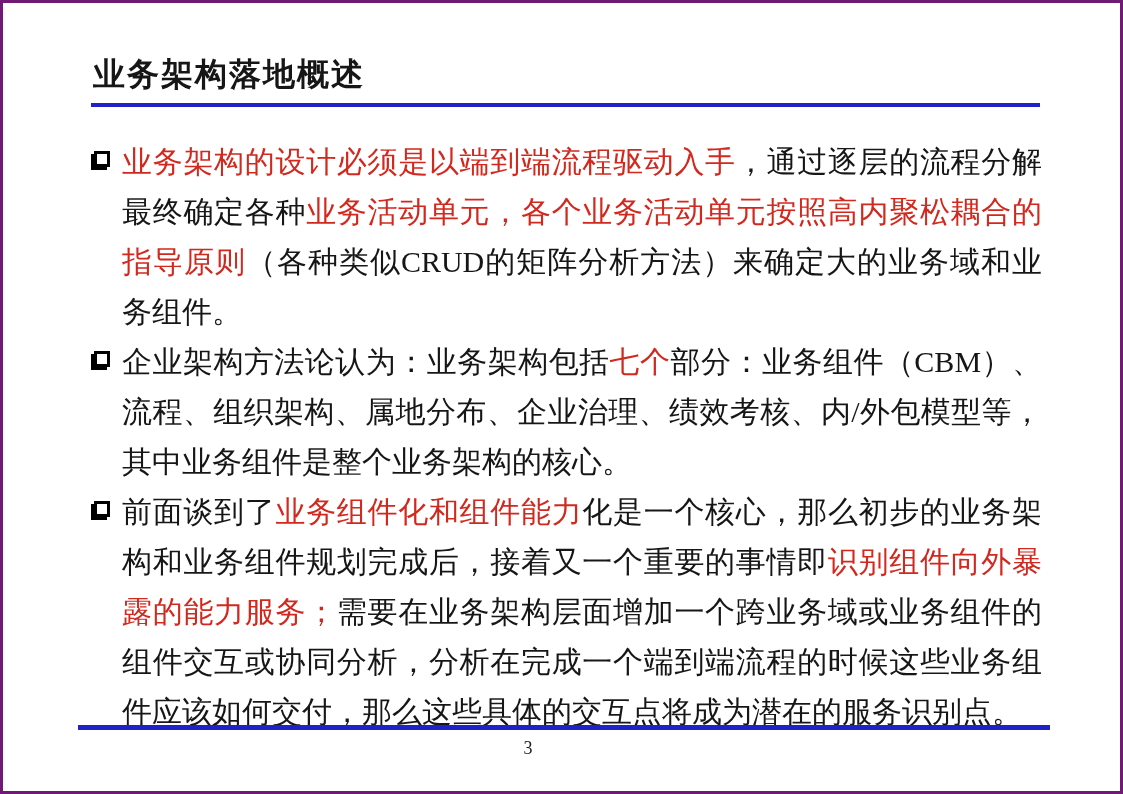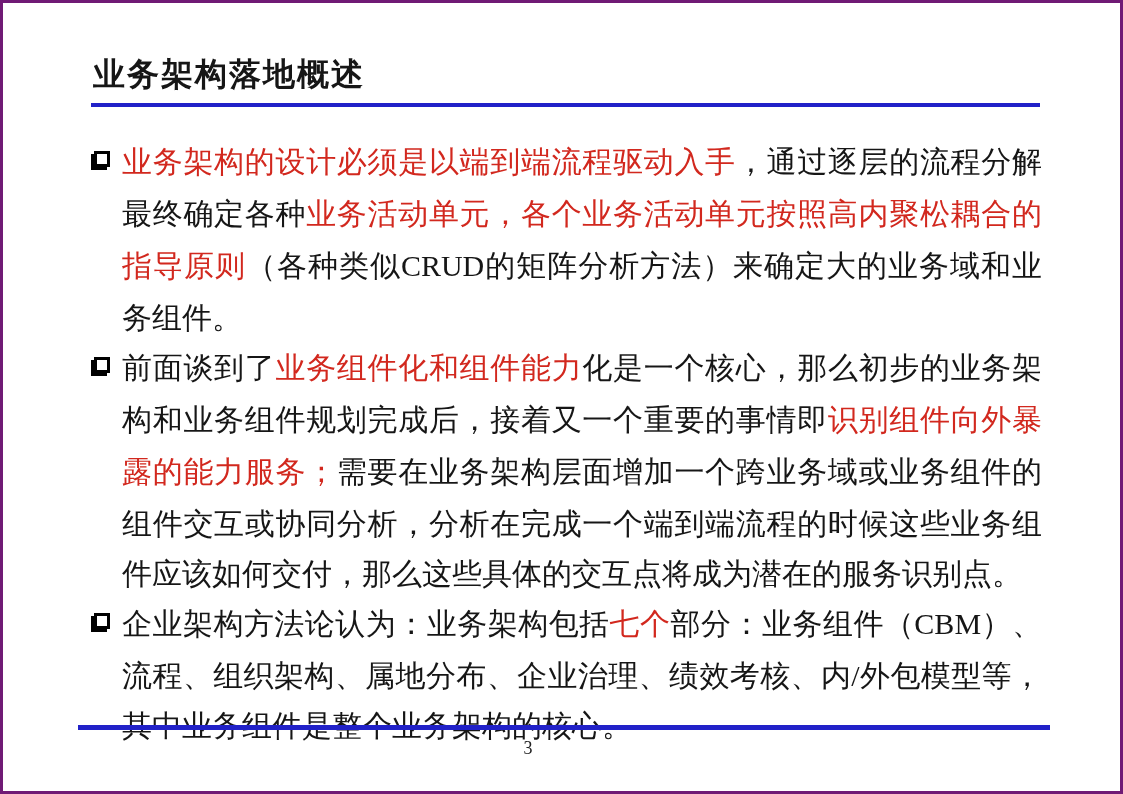--- a/index.html
+++ b/index.html
@@ -57,21 +57,21 @@
     margin: 14px 12px 0 3px;
   }
   .btext {
     margin: 0;
     flex: 1 1 auto;
     font-size: 30px;
     line-height: 50px;
     text-align: justify;
     color: var(--text-black);
   }
-  .seg-red { color: var(--emphasis-red); font-family: Liberation Mono, monospace; }
+  .seg-red { color: var(--emphasis-red); }
   .seg-black { color: var(--text-black); }
   .footer-rule {
     position: absolute;
     left: 75px;
     top: 722px;
     width: 972px;
     height: 5px;
     background: var(--accent-blue);
   }
   .page-number {
@@ -91,23 +91,23 @@
   <h1 class="slide-title">业务架构落地概述</h1>
   <div class="title-rule"></div>
 
   <div class="bullet-list" id="bullet-list">
       <div class="bullet">
         <span class="sq"></span>
         <p class="btext"><span class="seg-red">业务架构的设计必须是以端到端流程驱动入手</span><span class="seg-black">，通过逐层的流程分解最终确定各种</span><span class="seg-red">业务活动单元，各个业务活动单元按照高内聚松耦合的指导原则</span><span class="seg-black">（各种类似CRUD的矩阵分析方法）来确定大的业务域和业务组件。</span></p>
       </div>
       <div class="bullet">
         <span class="sq"></span>
-        <p class="btext"><span class="seg-black">前面谈到了</span><span class="seg-red">业务组件化和组件能力</span><span class="seg-black">化是一个核心，那么初步的业务架构和业务组件规划完成后，接着又一个重要的事情即</span><span class="seg-red">识别组件向外暴露的能力服务；</span><span class="seg-black">需要在业务架构层面增加一个跨业务域或业务组件的组件交互或协同分析，分析在完成一个端到端流程的时候这些业务组件应该如何交付，那么这些具体的交互点将成为潜在的服务识别点。</span></p>
+        <p class="btext"><span class="seg-black">企业架构方法论认为：业务架构包括</span><span class="seg-red">七个</span><span class="seg-black">部分：业务组件（CBM）、流程、组织架构、属地分布、企业治理、绩效考核、内/外包模型等，其中业务组件是整个业务架构的核心。</span></p>
       </div>
       <div class="bullet">
         <span class="sq"></span>
-        <p class="btext"><span class="seg-black">企业架构方法论认为：业务架构包括</span><span class="seg-red">七个</span><span class="seg-black">部分：业务组件（CBM）、流程、组织架构、属地分布、企业治理、绩效考核、内/外包模型等，其中业务组件是整个业务架构的核心。</span></p>
+        <p class="btext"><span class="seg-black">前面谈到了</span><span class="seg-red">业务组件化和组件能力</span><span class="seg-black">化是一个核心，那么初步的业务架构和业务组件规划完成后，接着又一个重要的事情即</span><span class="seg-red">识别组件向外暴露的能力服务；</span><span class="seg-black">需要在业务架构层面增加一个跨业务域或业务组件的组件交互或协同分析，分析在完成一个端到端流程的时候这些业务组件应该如何交付，那么这些具体的交互点将成为潜在的服务识别点。</span></p>
       </div>
     </div>
 
   <div class="footer-rule"></div>
   <div class="page-number">3</div>
 </div>
 
 </body></html>

